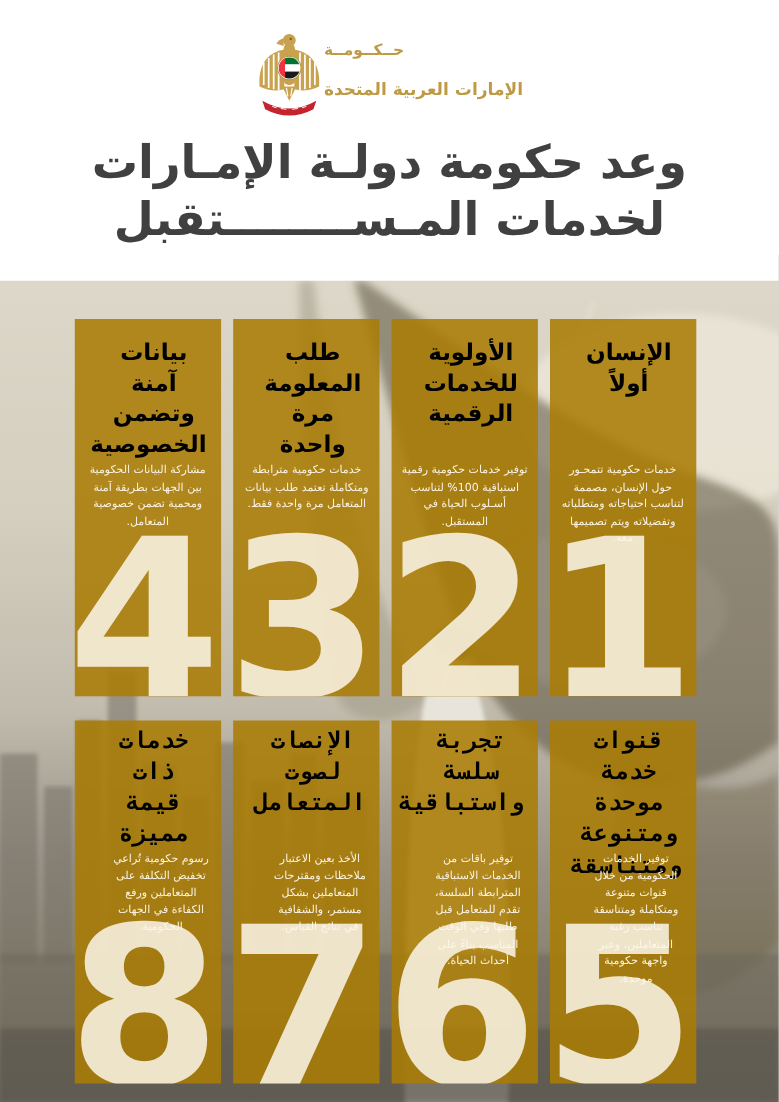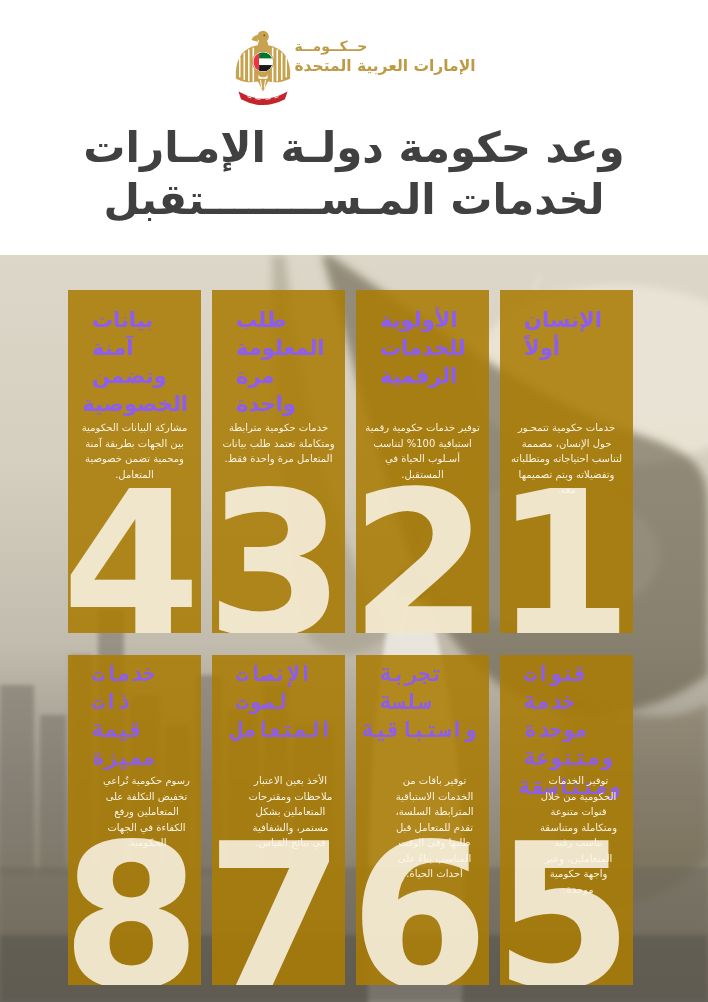--- a/index.html
+++ b/index.html
@@ -5,36 +5,36 @@
   html,body{margin:0;padding:0;}
   body{font-family:"DejaVu Sans", sans-serif; background:#777;}
   .poster{position:relative;width:708px;height:1002px;margin:0 auto;background:#ffffff;overflow:hidden;}
 
   
   .header{position:absolute;top:0;left:0;width:708px;height:255px;background:#ffffff;z-index:3;}
   .logo-row{display:flex;justify-content:center;align-items:flex-start;padding-top:28px;}
   .emblem{width:62px;height:78px;flex:0 0 auto;}
   .logo-text{direction:rtl;text-align:left;color:#bf9a45;padding-top:10px;}
   .logo-line1{font-size:14px;font-weight:bold;letter-spacing:1px;}
-  .logo-line2{font-size:15.5px;font-weight:bold;margin-top:3px;}
+  .logo-line2{font-size:15.5px;font-weight:bold;margin-top:18px;}
   .title{margin-top:16px;text-align:center;color:#404040;font-weight:bold;direction:rtl;}
   .title-line1{font-size:42px;line-height:52px;}
   .title-line2{font-size:42px;line-height:52px;}
 
   
   .photo{position:absolute;top:255px;left:0;width:708px;height:747px;
          background:linear-gradient(180deg,#dcd7c8 0%,#d5cfc0 28%,#c2bcae 52%,#9b958a 70%,#87816f 84%,#6e695e 100%);}
   .photo svg{position:absolute;top:0;left:0;}
 
   
   .cards-row{position:absolute;left:68px;width:565px;display:grid;grid-template-columns:repeat(4,133px);column-gap:11px;direction:rtl;z-index:2;}
   .row1{top:290px;height:343px;}
   .row2{top:655px;height:330px;}
   .card{position:relative;height:100%;background:rgba(170,124,4,0.88);overflow:hidden;}
-  .card-heading{margin:16px 13px 0 24px;color:#8b5cf6;font-weight:bold;font-size:21px;line-height:1.34;text-align:left;direction:rtl;white-space:pre-line;}
+  .card-heading{margin:16px 13px 0 24px;color:#000000;font-weight:bold;font-size:21px;line-height:1.34;text-align:center;direction:rtl;white-space:pre-line;}
   .row2 .card-heading{margin-top:7px;font-family:Liberation Mono, monospace;}
   .card-body{position:absolute;left:9px;right:9px;color:#faf3e3;font-size:10px;line-height:1.55;text-align:center;direction:rtl;}
   .row1 .card-body{top:130px;}
   .row2 .card-body{top:118px;margin-left:24px;}
   .card-number{position:absolute;bottom:-10px;left:0;right:0;text-align:center;font-size:200px;font-weight:bold;line-height:0.78;color:rgba(252,247,235,0.85);}
 </style>
 </head>
 <body>
 
 <div class="poster">

